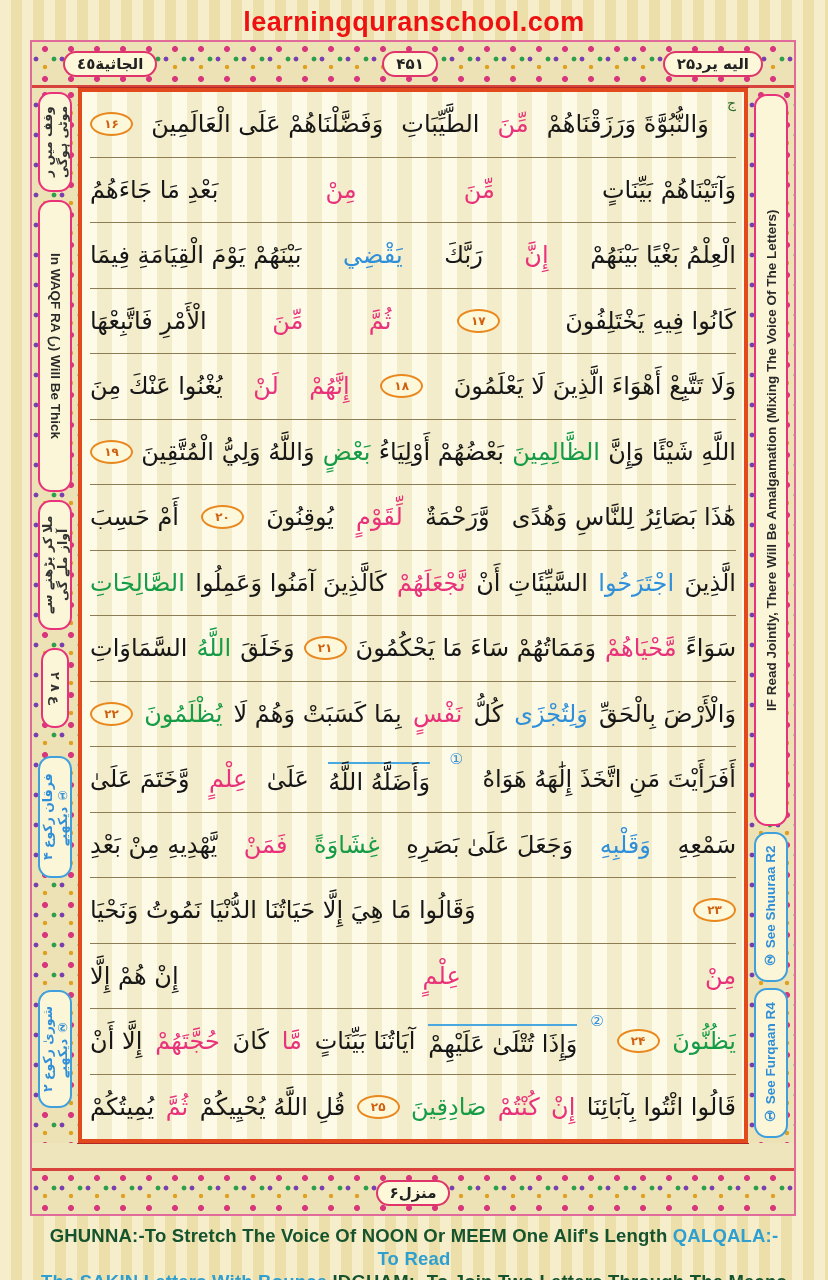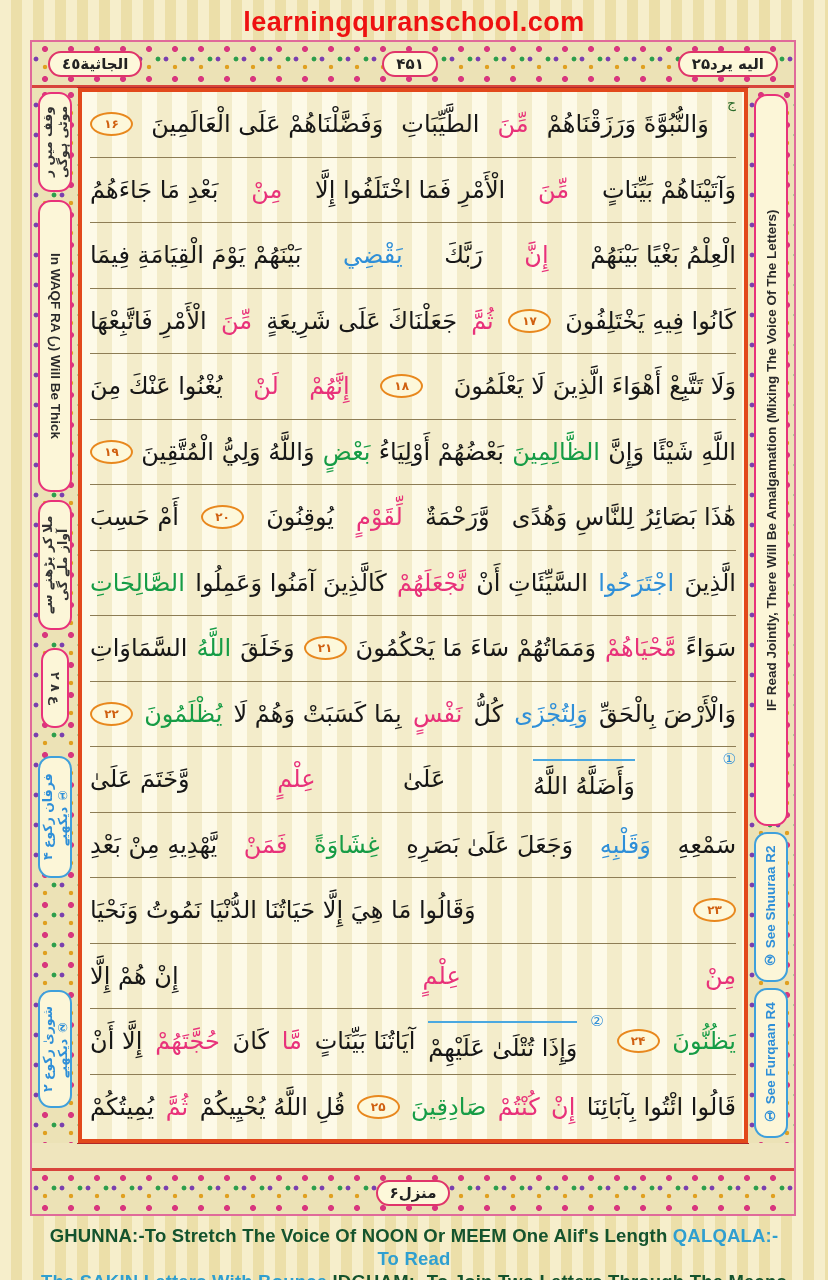--- a/index.html
+++ b/index.html
@@ -23,21 +23,21 @@
       radial-gradient(circle at 13px 7px,#d8377e 2.6px,transparent 3.4px),
       radial-gradient(circle at 4px 17px,#7a3fae 2px,transparent 2.8px),
       radial-gradient(circle at 22px 17px,#2d9e4c 2px,transparent 2.8px),
       radial-gradient(circle at 13px 25px,#e0a020 1.8px,transparent 2.6px);
     background-size:26px 30px;
   }
   .frame-top,.frame-bottom{
     height:46px;flex:0 0 46px;display:flex;align-items:center;
     border-bottom:3px solid #d8443c;box-sizing:border-box;
   }
-  .frame-top{justify-content:space-between;padding:0 16px;gap:48px;}
+  .frame-top{justify-content:space-between;padding:0 31px;gap:48px;}
   .frame-bottom{justify-content:center;border-bottom:none;border-top:3px solid #d8443c;margin-top:25px;}
   .cartouche{
     background:#fdf8da;border:2px solid #e0356a;border-radius:14px;
     padding:2px 12px;font-family:"DejaVu Sans",sans-serif;font-size:15px;
     font-weight:bold;color:#222;direction:rtl;white-space:nowrap;
   }
   
   .frame-middle{flex:1;display:flex;min-height:0;}
   .side{width:46px;flex:0 0 46px;position:relative;}
   .label{
@@ -69,21 +69,21 @@
   }
   .qline:last-child{border-bottom:none;}
   .seg{white-space:nowrap;}
   .ink{color:#171717}.green{color:#169c46}.pink{color:#e8327a}.blue{color:#2f8fd8}
   .ayah{
     flex:0 0 auto;width:43px;height:24px;border:2px solid #e8881e;border-radius:50%;
     color:#d06010;font-size:12px;display:flex;align-items:center;justify-content:center;
     font-weight:bold;background:#fdf8da;box-sizing:border-box;
   }
   .ref{color:#2f8fd8;font-size:15px;align-self:flex-start;margin-top:3px;}
-  .over{border-top:2px solid #4aa8e0;padding-top:11px;text-align:center;}
+  .over{border-top:2px solid #4aa8e0;padding-top:4px;text-align:center;}
   .waqf{font-size:14px;color:#2a6a2a;align-self:flex-start;margin-top:3px;}
   
   .footer{
     position:absolute;left:40px;width:748px;top:1224px;text-align:center;
     font-weight:bold;font-size:18.5px;line-height:23px;letter-spacing:.2px;
   }
   .fpink{color:#14532d}.fblue{color:#2f9fd0}
 </style>
 </head>
 <body>
@@ -117,36 +117,34 @@
             <span class="seg waqf">ج</span>
             <span class="seg ink">وَالنُّبُوَّةَ وَرَزَقْنَاهُمْ</span>
             <span class="seg pink">مِّنَ</span>
             <span class="seg ink">الطَّيِّبَاتِ</span>
             <span class="seg ink">وَفَضَّلْنَاهُمْ عَلَى الْعَالَمِينَ</span>
             <span class="seg ayah">۱۶</span>
           </div>
           <div class="qline">
             <span class="seg ink">وَآتَيْنَاهُمْ بَيِّنَاتٍ</span>
             <span class="seg pink">مِّنَ</span>
-            <span class="seg ink">الْأَمْرِ فَمَا اخْتَلَفُوا إِلَّا</span>
             <span class="seg pink">مِنْ</span>
             <span class="seg ink">بَعْدِ مَا جَاءَهُمُ</span>
           </div>
           <div class="qline">
             <span class="seg ink">الْعِلْمُ بَغْيًا بَيْنَهُمْ</span>
             <span class="seg pink">إِنَّ</span>
             <span class="seg ink">رَبَّكَ</span>
             <span class="seg blue">يَقْضِي</span>
             <span class="seg ink">بَيْنَهُمْ يَوْمَ الْقِيَامَةِ فِيمَا</span>
           </div>
           <div class="qline">
             <span class="seg ink">كَانُوا فِيهِ يَخْتَلِفُونَ</span>
             <span class="seg ayah">۱۷</span>
             <span class="seg pink">ثُمَّ</span>
-            <span class="seg ink">جَعَلْنَاكَ عَلَى شَرِيعَةٍ</span>
             <span class="seg pink">مِّنَ</span>
             <span class="seg ink">الْأَمْرِ فَاتَّبِعْهَا</span>
           </div>
           <div class="qline">
             <span class="seg ink">وَلَا تَتَّبِعْ أَهْوَاءَ الَّذِينَ لَا يَعْلَمُونَ</span>
             <span class="seg ayah">۱۸</span>
             <span class="seg pink">إِنَّهُمْ</span>
             <span class="seg pink">لَنْ</span>
             <span class="seg ink">يُغْنُوا عَنْكَ مِنَ</span>
           </div>
@@ -186,20 +184,21 @@
           <div class="qline">
             <span class="seg ink">وَالْأَرْضَ بِالْحَقِّ</span>
             <span class="seg blue">وَلِتُجْزَى</span>
             <span class="seg ink">كُلُّ</span>
             <span class="seg pink">نَفْسٍ</span>
             <span class="seg ink">بِمَا كَسَبَتْ وَهُمْ لَا</span>
             <span class="seg green">يُظْلَمُونَ</span>
             <span class="seg ayah">۲۲</span>
           </div>
           <div class="qline">
+            <span class="seg ink">أَفَرَأَيْتَ مَنِ اتَّخَذَ إِلَٰهَهُ هَوَاهُ</span>
             <span class="seg ref">①</span>
             <span class="seg over">وَأَضَلَّهُ اللَّهُ</span>
             <span class="seg ink">عَلَىٰ</span>
             <span class="seg pink">عِلْمٍ</span>
             <span class="seg ink">وَّخَتَمَ عَلَىٰ</span>
           </div>
           <div class="qline">
             <span class="seg ink">سَمْعِهِ</span>
             <span class="seg blue">وَقَلْبِهِ</span>
             <span class="seg ink">وَجَعَلَ عَلَىٰ بَصَرِهِ</span>

